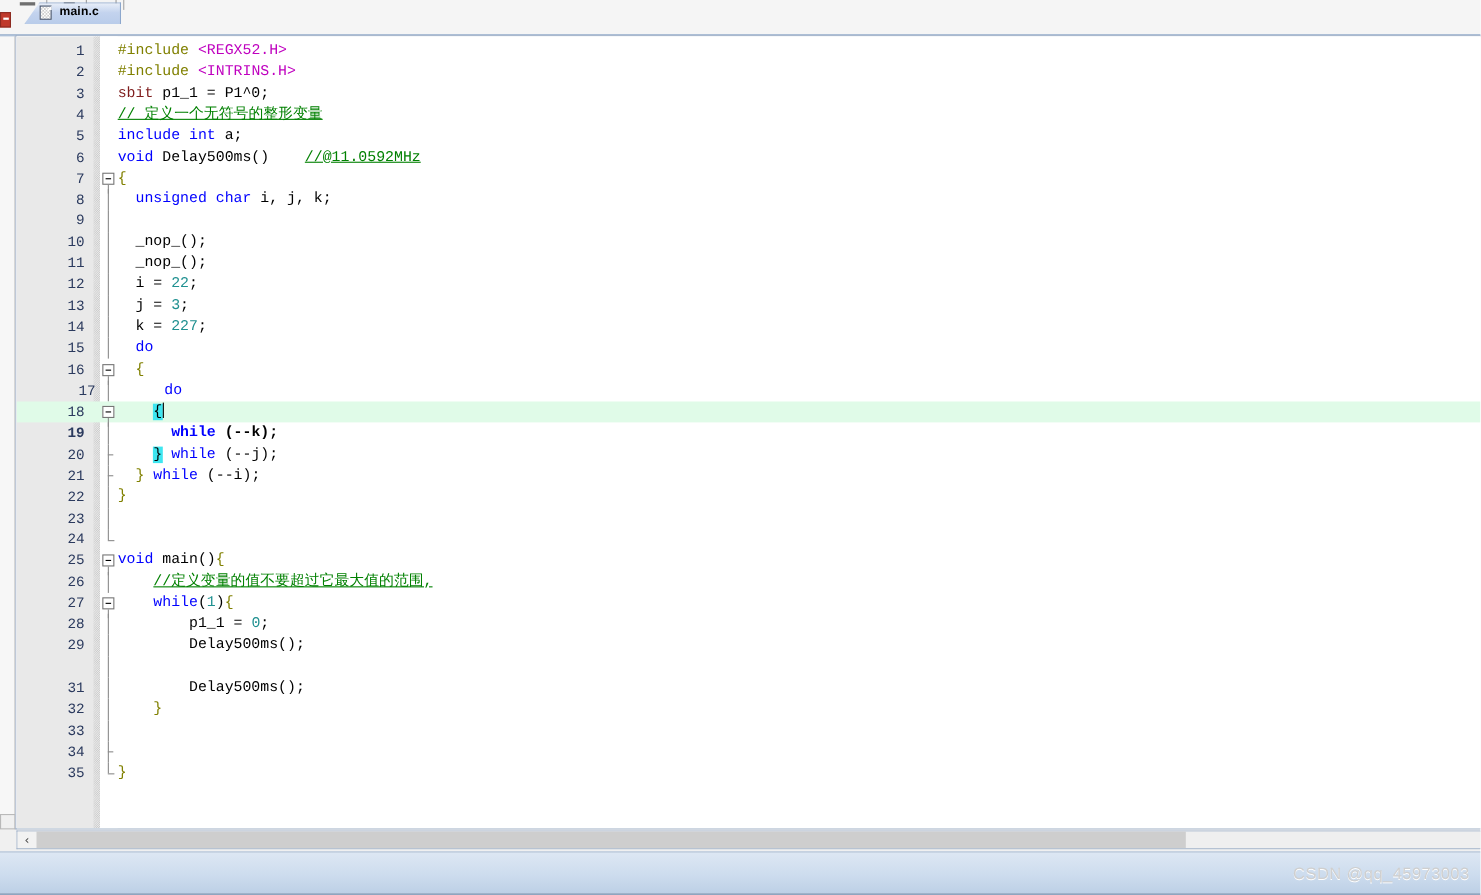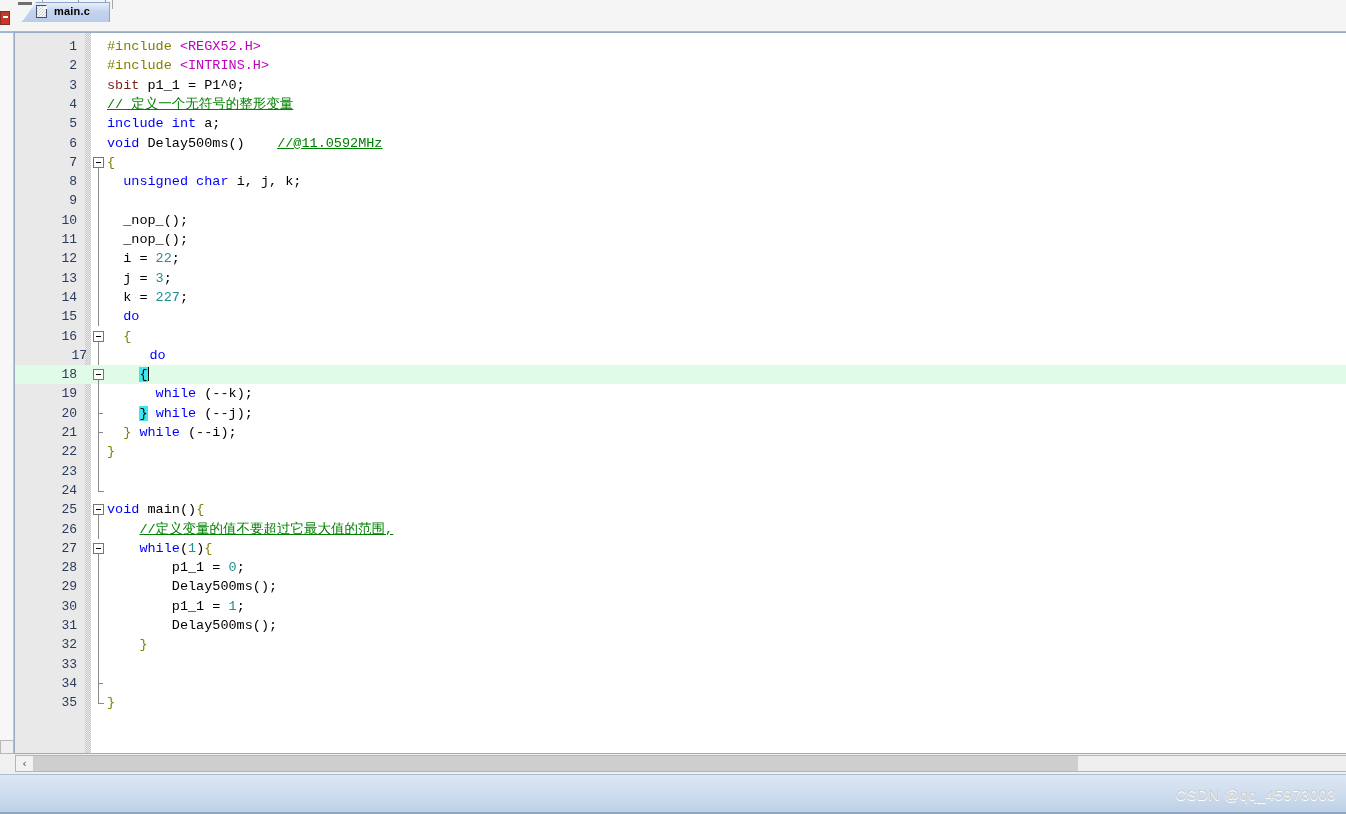--- a/index.html
+++ b/index.html
@@ -214,21 +214,21 @@
             <div class="lnum">17</div>
             <div class="codetext"><span>    </span><span class="k-kw">do</span></div>
           </div>
           <div class="fold-line" style="top: 312.8px; height: 19.3px;"></div>
           <div class="row hl" style="top: 332.1px;">
             <div class="lnum">18</div>
             <div class="codetext"><span>    </span><span class="k-match">{</span><span class="caret"></span></div>
           </div>
           <div class="fold-box" style="top: 336.1px;"></div>
           <div class="fold-line" style="top: 347.1px; height: 8.3px;"></div>
-          <div class="row" style="top: 351.4px;">
+          <div class="row" style="top: 351.4px; font-weight: bold;">
             <div class="lnum">19</div>
             <div class="codetext"><span>      </span><span class="k-kw">while</span><span> (--k);</span></div>
           </div>
           <div class="fold-line" style="top: 351.4px; height: 19.3px;"></div>
           <div class="row" style="top: 370.7px;">
             <div class="lnum">20</div>
             <div class="codetext"><span>    </span><span class="k-match">}</span><span> </span><span class="k-kw">while</span><span> (--j);</span></div>
           </div>
           <div class="fold-line" style="top: 370.7px; height: 19.3px;"></div>
           <div class="fold-tick" style="top: 379.7px;"></div>
@@ -274,24 +274,20 @@
           <div class="row" style="top: 525.1px;">
             <div class="lnum">28</div>
             <div class="codetext"><span>        p1_1 = </span><span class="k-num">0</span><span>;</span></div>
           </div>
           <div class="fold-line" style="top: 525.1px; height: 19.3px;"></div>
           <div class="row" style="top: 544.4px;">
             <div class="lnum">29</div>
             <div class="codetext"><span>        Delay500ms();</span></div>
           </div>
           <div class="fold-line" style="top: 544.4px; height: 19.3px;"></div>
-          <div class="row" style="top: 563.7px;">
-            <div class="lnum">30</div>
-            <div class="codetext"><span>        p1_1 = </span><span class="k-num">1</span><span>;</span></div>
-          </div>
           <div class="fold-line" style="top: 563.7px; height: 19.3px;"></div>
           <div class="row" style="top: 583px;">
             <div class="lnum">31</div>
             <div class="codetext"><span>        Delay500ms();</span></div>
           </div>
           <div class="fold-line" style="top: 583px; height: 19.3px;"></div>
           <div class="row" style="top: 602.3px;">
             <div class="lnum">32</div>
             <div class="codetext"><span>    </span><span class="k-brace">}</span></div>
           </div>

